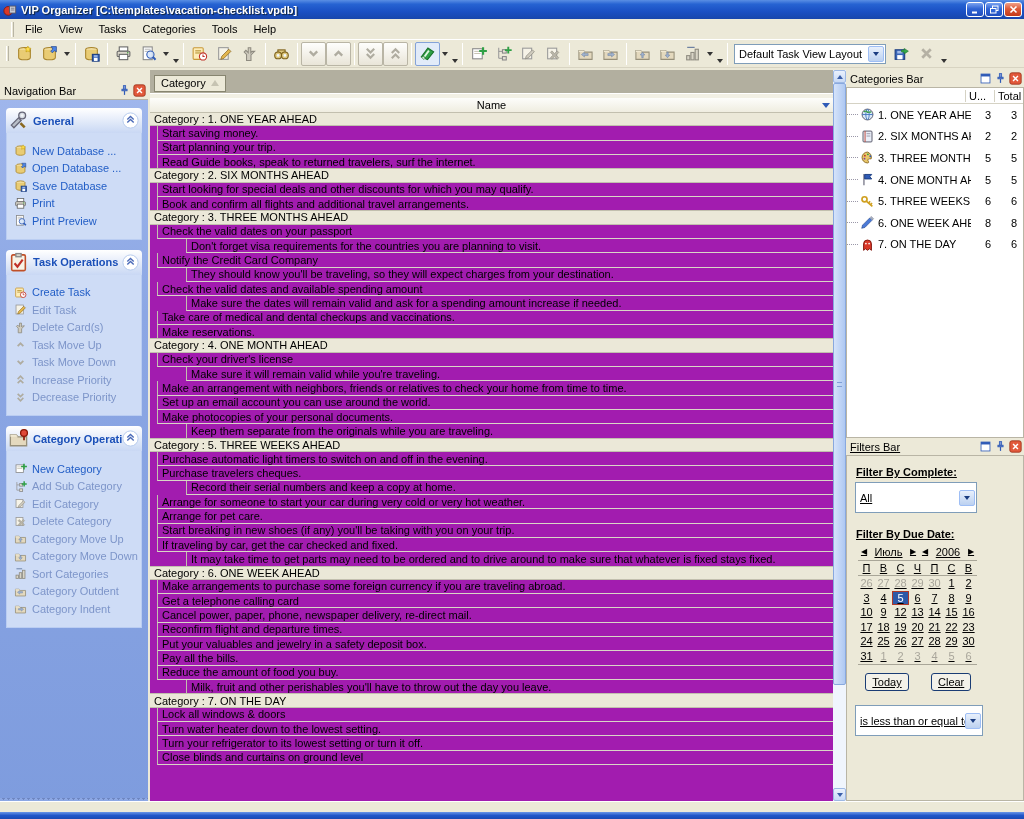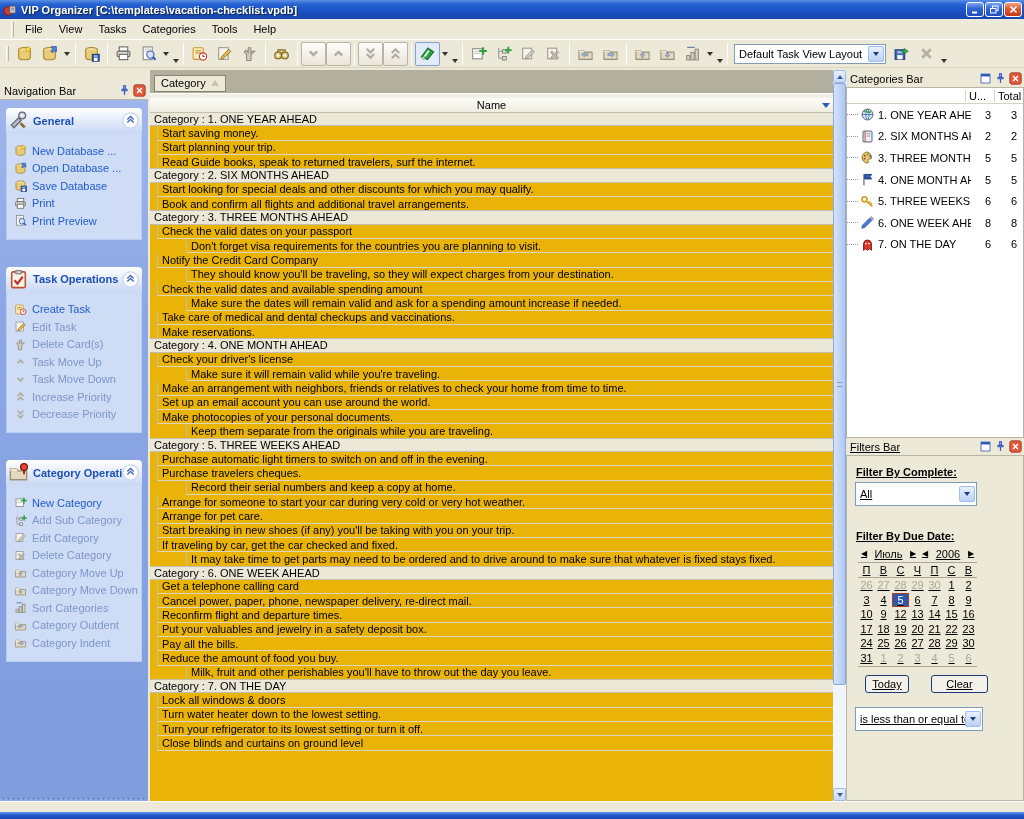--- a/index.html
+++ b/index.html
@@ -51,21 +51,21 @@
   .panel-header .ph-title{flex:1;white-space:nowrap;overflow:hidden;}
   .ph-btn{width:14px;height:14px;margin-left:1px;display:flex;align-items:center;justify-content:center;cursor:pointer;}
   .ph-btn svg{width:13px;height:13px;}
 
   
   .navpanel{position:absolute;left:0;top:82px;width:148px;height:731px;}
   .nav-body{position:relative;height:714px;background:linear-gradient(180deg,#9FB6EC 0%,#8CA7E4 30%,#7E9CDE 100%);
     padding:8px 6px 0 6px;overflow:hidden;border-top:1px solid #B9B5A5;}
   .nav-grip{position:absolute;left:0;bottom:0;width:100%;height:15px;background-color:#8CA7E4;
     background-image:radial-gradient(#6F87C2 30%,transparent 32%);background-size:5px 5px;background-position:1px 3px;}
-  .nav-section{margin-bottom:27px;}
+  .nav-section{margin-bottom:10px;}
   .nav-sec-header{height:25px;background:linear-gradient(180deg,#FFFFFF,#C9D8F4);
     border-radius:4px 4px 0 0;display:flex;align-items:center;padding:0 3px 0 2px;cursor:pointer;}
   .nav-sec-header .icon{width:21px;height:21px;margin-right:4px;}
   .nav-sec-title{flex:1;font-size:11px;font-weight:bold;color:#1A4FB8;white-space:nowrap;overflow:hidden;}
   .nav-sec-chevron{width:17px;height:17px;}
   .nav-sec-chevron svg{width:17px;height:17px;}
   .nav-sec-body{background:#CEDCF6;border:1px solid #BACDF2;border-top:none;padding:9px 2px 9px 7px;}
   .nav-item{display:flex;align-items:center;height:17.5px;font-size:11px;color:#215DC6;cursor:pointer;white-space:nowrap;overflow:hidden;}
   .nav-item .icon{width:13px;height:13px;margin-right:5px;flex:0 0 13px;}
   .nav-item.disabled{color:#7D95C9;}
@@ -74,21 +74,21 @@
   .gridarea{position:absolute;left:150px;top:70px;width:683px;height:731px;background:#fff;overflow:hidden;}
   .groupby{height:23px;background:#B2AF9F;padding:3px 0 0 4px;}
   .groupbox{display:inline-flex;align-items:center;height:17px;background:#ECE9D8;border:1px solid #878570;
     padding:0 6px;font-size:11px;gap:5px;cursor:pointer;}
   .sort-tri{width:0;height:0;border-left:4px solid transparent;border-right:4px solid transparent;border-bottom:6px solid #C6C3B2;}
   .grid-gap{height:5px;background:#F2F0E4;border-top:1px solid #FFF;}
   .colheader{height:15px;background:linear-gradient(180deg,#FDFDFB,#EFEDE0);border-bottom:1px solid #C2BFAE;
     position:relative;display:flex;align-items:center;justify-content:center;font-size:11px;cursor:pointer;}
   .col-filter{position:absolute;right:1px;top:1px;width:13px;height:13px;display:flex;align-items:center;justify-content:center;cursor:pointer;}
   .col-filter i{display:block;width:0;height:0;border-left:4px solid transparent;border-right:4px solid transparent;border-top:5px solid #2F5BB7;}
-  .rows{height:688px;overflow:hidden;background:#eab308;}
+  .rows{height:688px;overflow:hidden;background:#a21caf;}
   .row{height:14.33px;display:flex;align-items:center;font-size:11px;color:#000;
     border-bottom:1px solid #D9D6C6;padding-left:4px;white-space:nowrap;overflow:hidden;cursor:default;}
   .row.cat{background:#EBE8D8;border-bottom:1px solid #C2BFAE;border-top:1px solid #C2BFAE;margin-top:-1px;}
   .row.task{margin-left:7px;border-left:1px solid #C2BFAE;}
   .row.sub{margin-left:36px;border-left:1px solid #C2BFAE;}
 
   
   .vscroll{position:absolute;left:833px;top:70px;width:13px;height:731px;background:#F0F5FD;
     display:flex;flex-direction:column;}
   .sb-btn{flex:0 0 13px;background:linear-gradient(180deg,#EAF1FD,#C8D9F5);border:1px solid #9DB8E4;border-radius:2px;
@@ -109,42 +109,42 @@
   .cat-col{width:29px;text-align:left;padding-left:3px;border-left:1px solid #D5D2C4;white-space:nowrap;overflow:hidden;}
   .cat-row{height:21.6px;display:flex;align-items:center;font-size:11px;cursor:pointer;}
   .cat-tree{width:11px;flex:0 0 11px;border-bottom:1px dotted #9A97A8;height:0;margin-right:2px;}
   .cat-row .icon{width:15px;height:15px;flex:0 0 15px;margin-right:3px;}
   .cat-label{flex:1;white-space:nowrap;overflow:hidden;}
   .cat-num{width:26px;flex:0 0 26px;text-align:right;padding-right:6px;}
 
   .filtersbar{margin-top:0;text-decoration:underline;}
   .filters-body{height:346px;background:#ECE9D8;border:1px solid #B9B5A5;padding:7px 8px 0 8px;overflow:hidden;}
   .f-label{font-size:11px;font-weight:bold;margin:3px 0 4px 1px;}
-  .xp-select{height:24px;border:1px solid #7F9DB9;background:#fff;display:flex;align-items:center;
-    font-size:11px;padding-left:4px;cursor:pointer;margin-bottom:24px;}
+  .xp-select{height:31px;border:1px solid #7F9DB9;background:#fff;display:flex;align-items:center;
+    font-size:11px;padding-left:4px;cursor:pointer;margin-bottom:15px;}
   .xp-select .val{flex:1;white-space:nowrap;overflow:hidden;}
   .sel-complete{width:122px;}
   .sel-cond{width:128px;margin-top:14px;}
 
   .cal{width:119px;margin:4px 0 0 3px;font-size:11px;}
   .cal-head{display:flex;align-items:center;height:17px;border-bottom:1px solid #A9A698;padding-bottom:1px;}
   .cal-arrow{width:12px;text-align:center;font-size:8px;color:#000;cursor:pointer;}
   .cal-month{flex:1;text-align:center;cursor:pointer;}
   .cal-year{width:34px;text-align:center;cursor:pointer;}
   .cal-grid{display:grid;grid-template-columns:repeat(7,17px);}
   .cal-dow{height:15px;display:flex;align-items:center;justify-content:center;border-bottom:1px solid #A9A698;}
   .cal-day{height:14.5px;display:flex;align-items:center;justify-content:center;cursor:pointer;}
   .cal-day.muted{color:#A9A69B;}
   .cal-day.sel{background:#2E59A8;color:#fff;outline:1px solid #B03828;outline-offset:-1px;}
   .cal-underline{border-bottom:1px solid #A9A698;height:1px;margin-top:1px;}
   .cal-buttons{display:flex;margin:8px 0 0 10px;}
   .cal-btn{height:18px;background:#F3F1E9;border:1px solid #1A3C74;border-radius:3px;font-size:11px;
     font-family:"Liberation Sans",sans-serif;padding:0 6px;cursor:pointer;}
   .cal-btn.today{width:44px;margin-right:22px;}
-  .cal-btn.clear{width:57px;}
+  .cal-btn.clear{width:40px;}
 
   
   .statusstrip{position:absolute;left:0;top:801px;right:0;height:11px;background:#ECE9D8;border-top:1px solid #FFF;}
   .winbottom{position:absolute;left:0;top:812px;right:0;height:7px;
     background:linear-gradient(180deg,#6A96E8,#2156C8 50%,#1A4AB4);}
 
   .icon{display:inline-block;line-height:0;}
   .icon svg{width:100%;height:100%;display:block;}
 </style>
 </head>
@@ -855,20 +855,23 @@
           <span>Start breaking in new shoes (if any) you'll be taking with you on your trip.</span>
         </div>
         <div class="row task">
           <span>If traveling by car, get the car checked and fixed.</span>
         </div>
         <div class="row sub">
           <span>It may take time to get parts may need to be ordered and to drive around to make sure that whatever is fixed stays fixed.</span>
         </div>
         <div class="row cat">
           <span>Category : 6. ONE WEEK AHEAD</span>
+        </div>
+        <div class="row task">
+          <span>Make arrangements to purchase some foreign currency if you are traveling abroad.</span>
         </div>
         <div class="row task">
           <span>Get a telephone calling card</span>
         </div>
         <div class="row task">
           <span>Cancel power, paper, phone, newspaper delivery, re-direct mail.</span>
         </div>
         <div class="row task">
           <span>Reconfirm flight and departure times.</span>
         </div>

